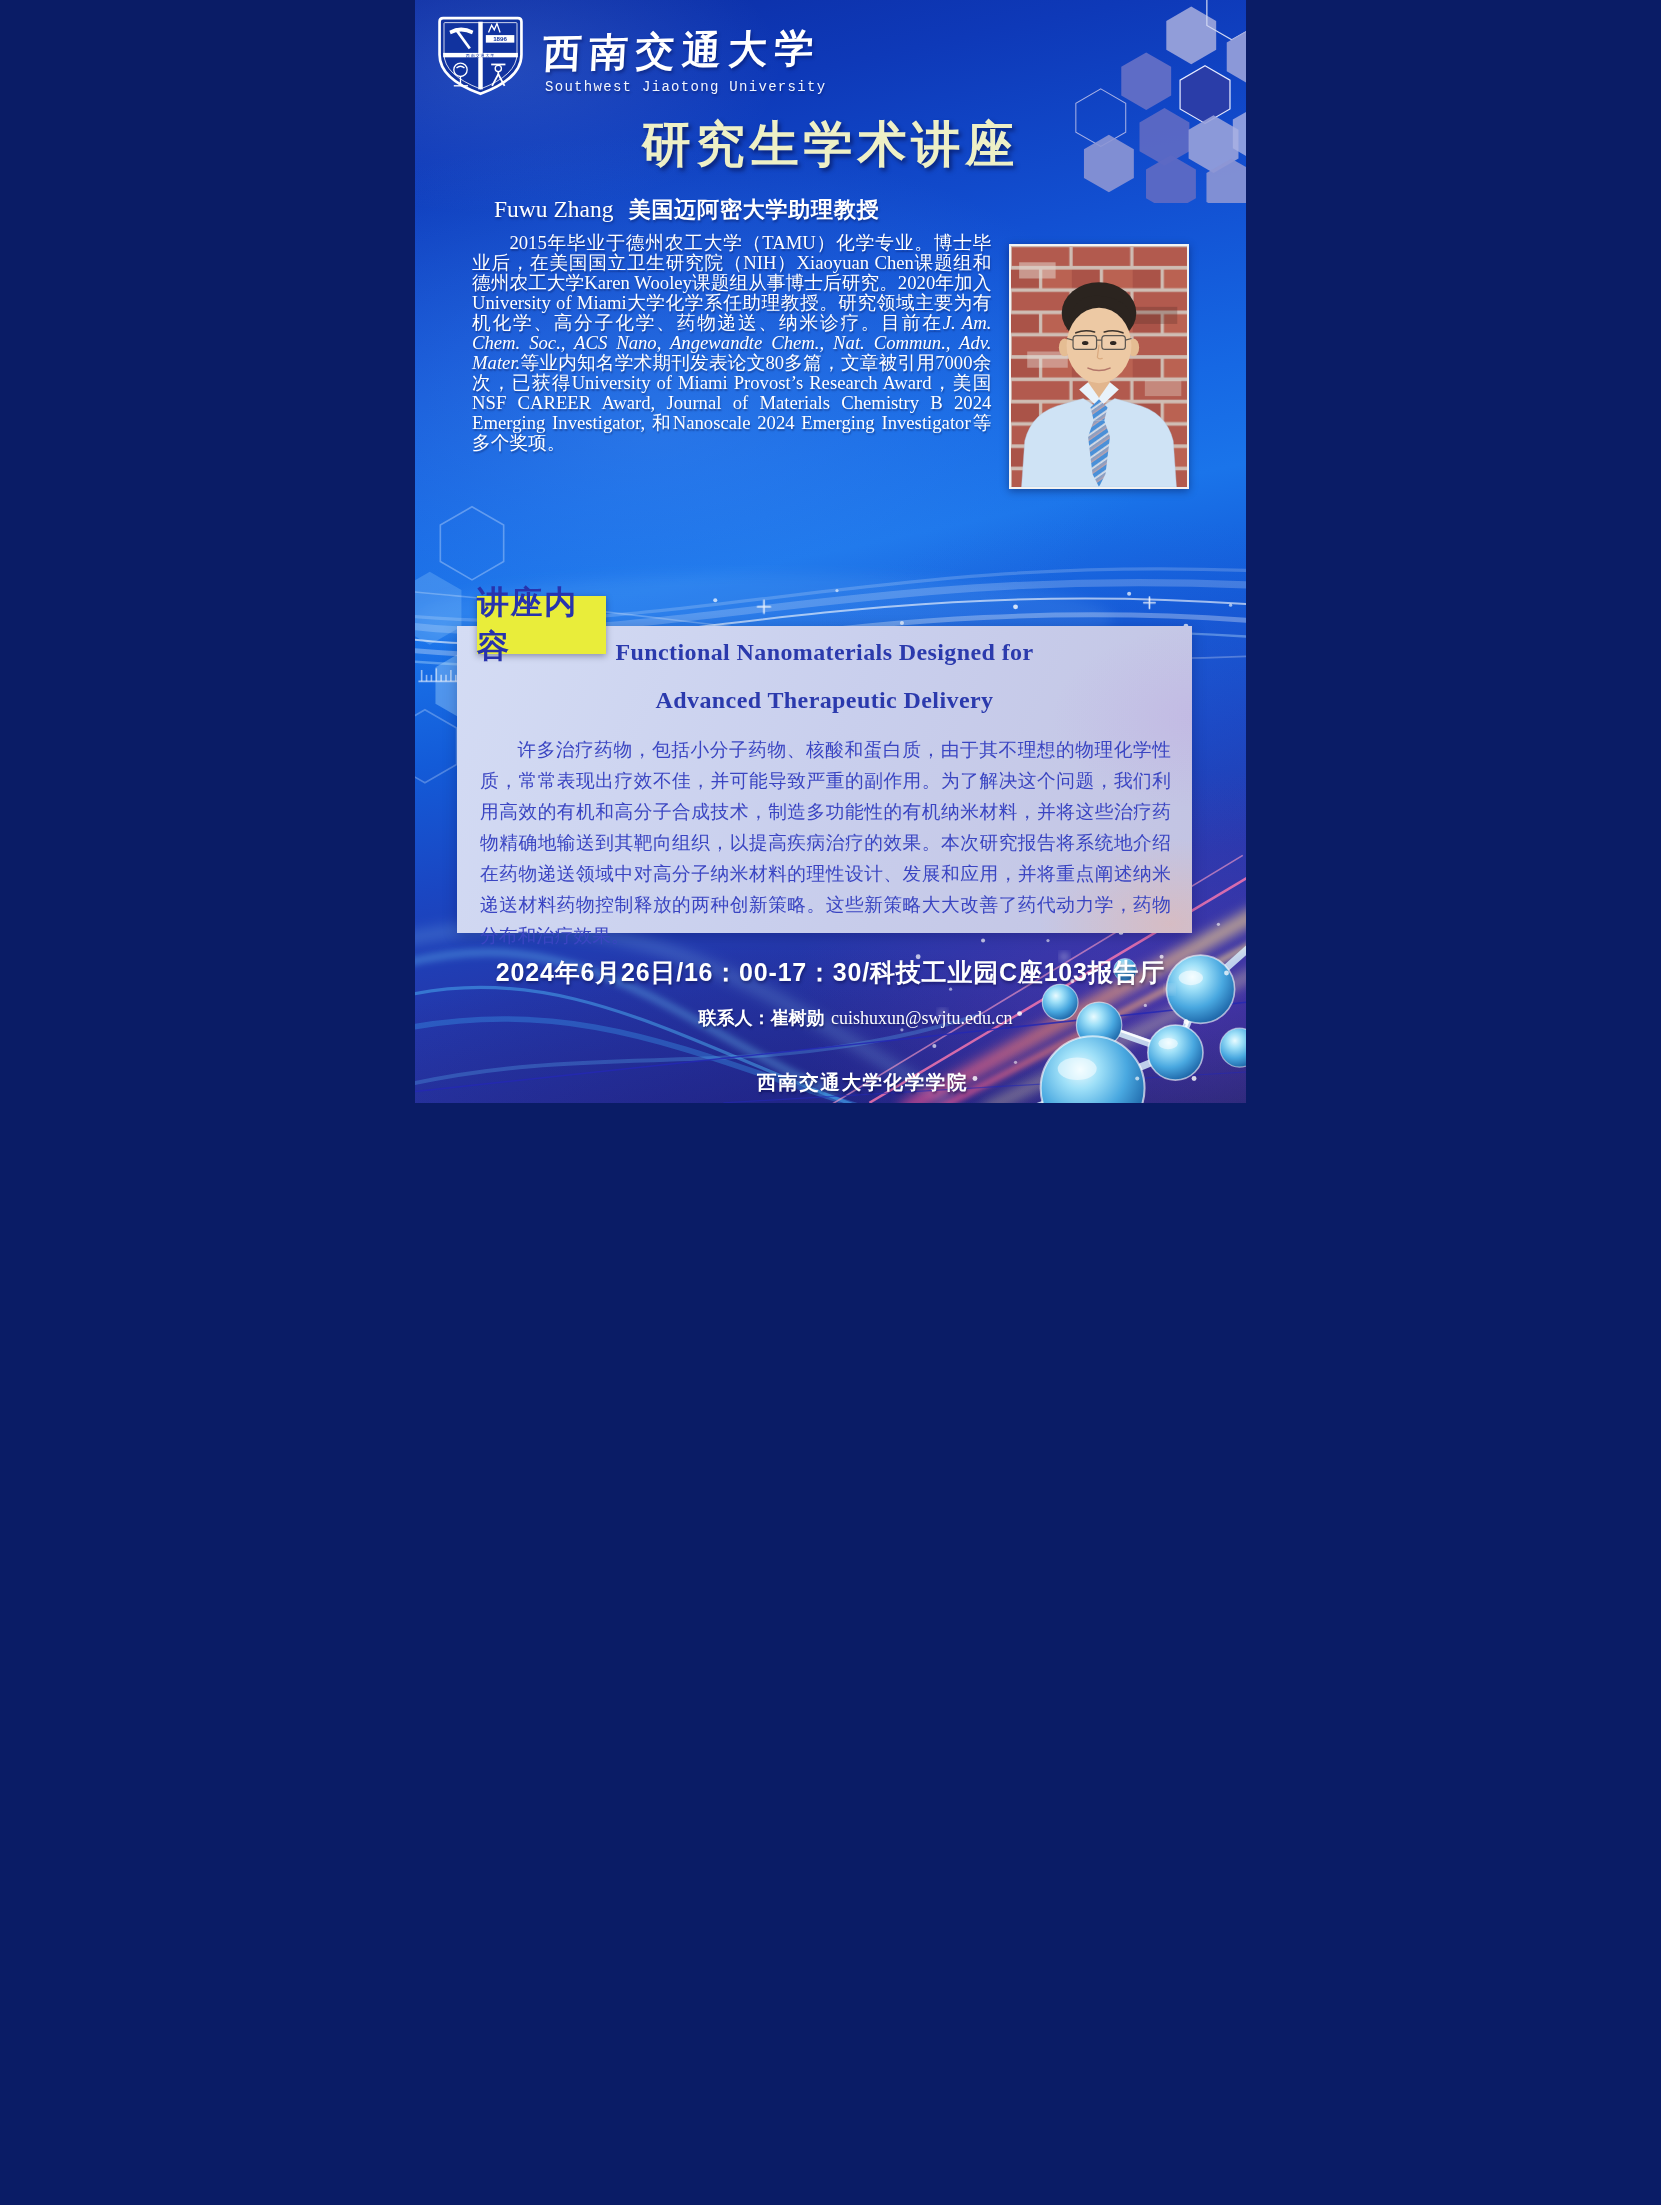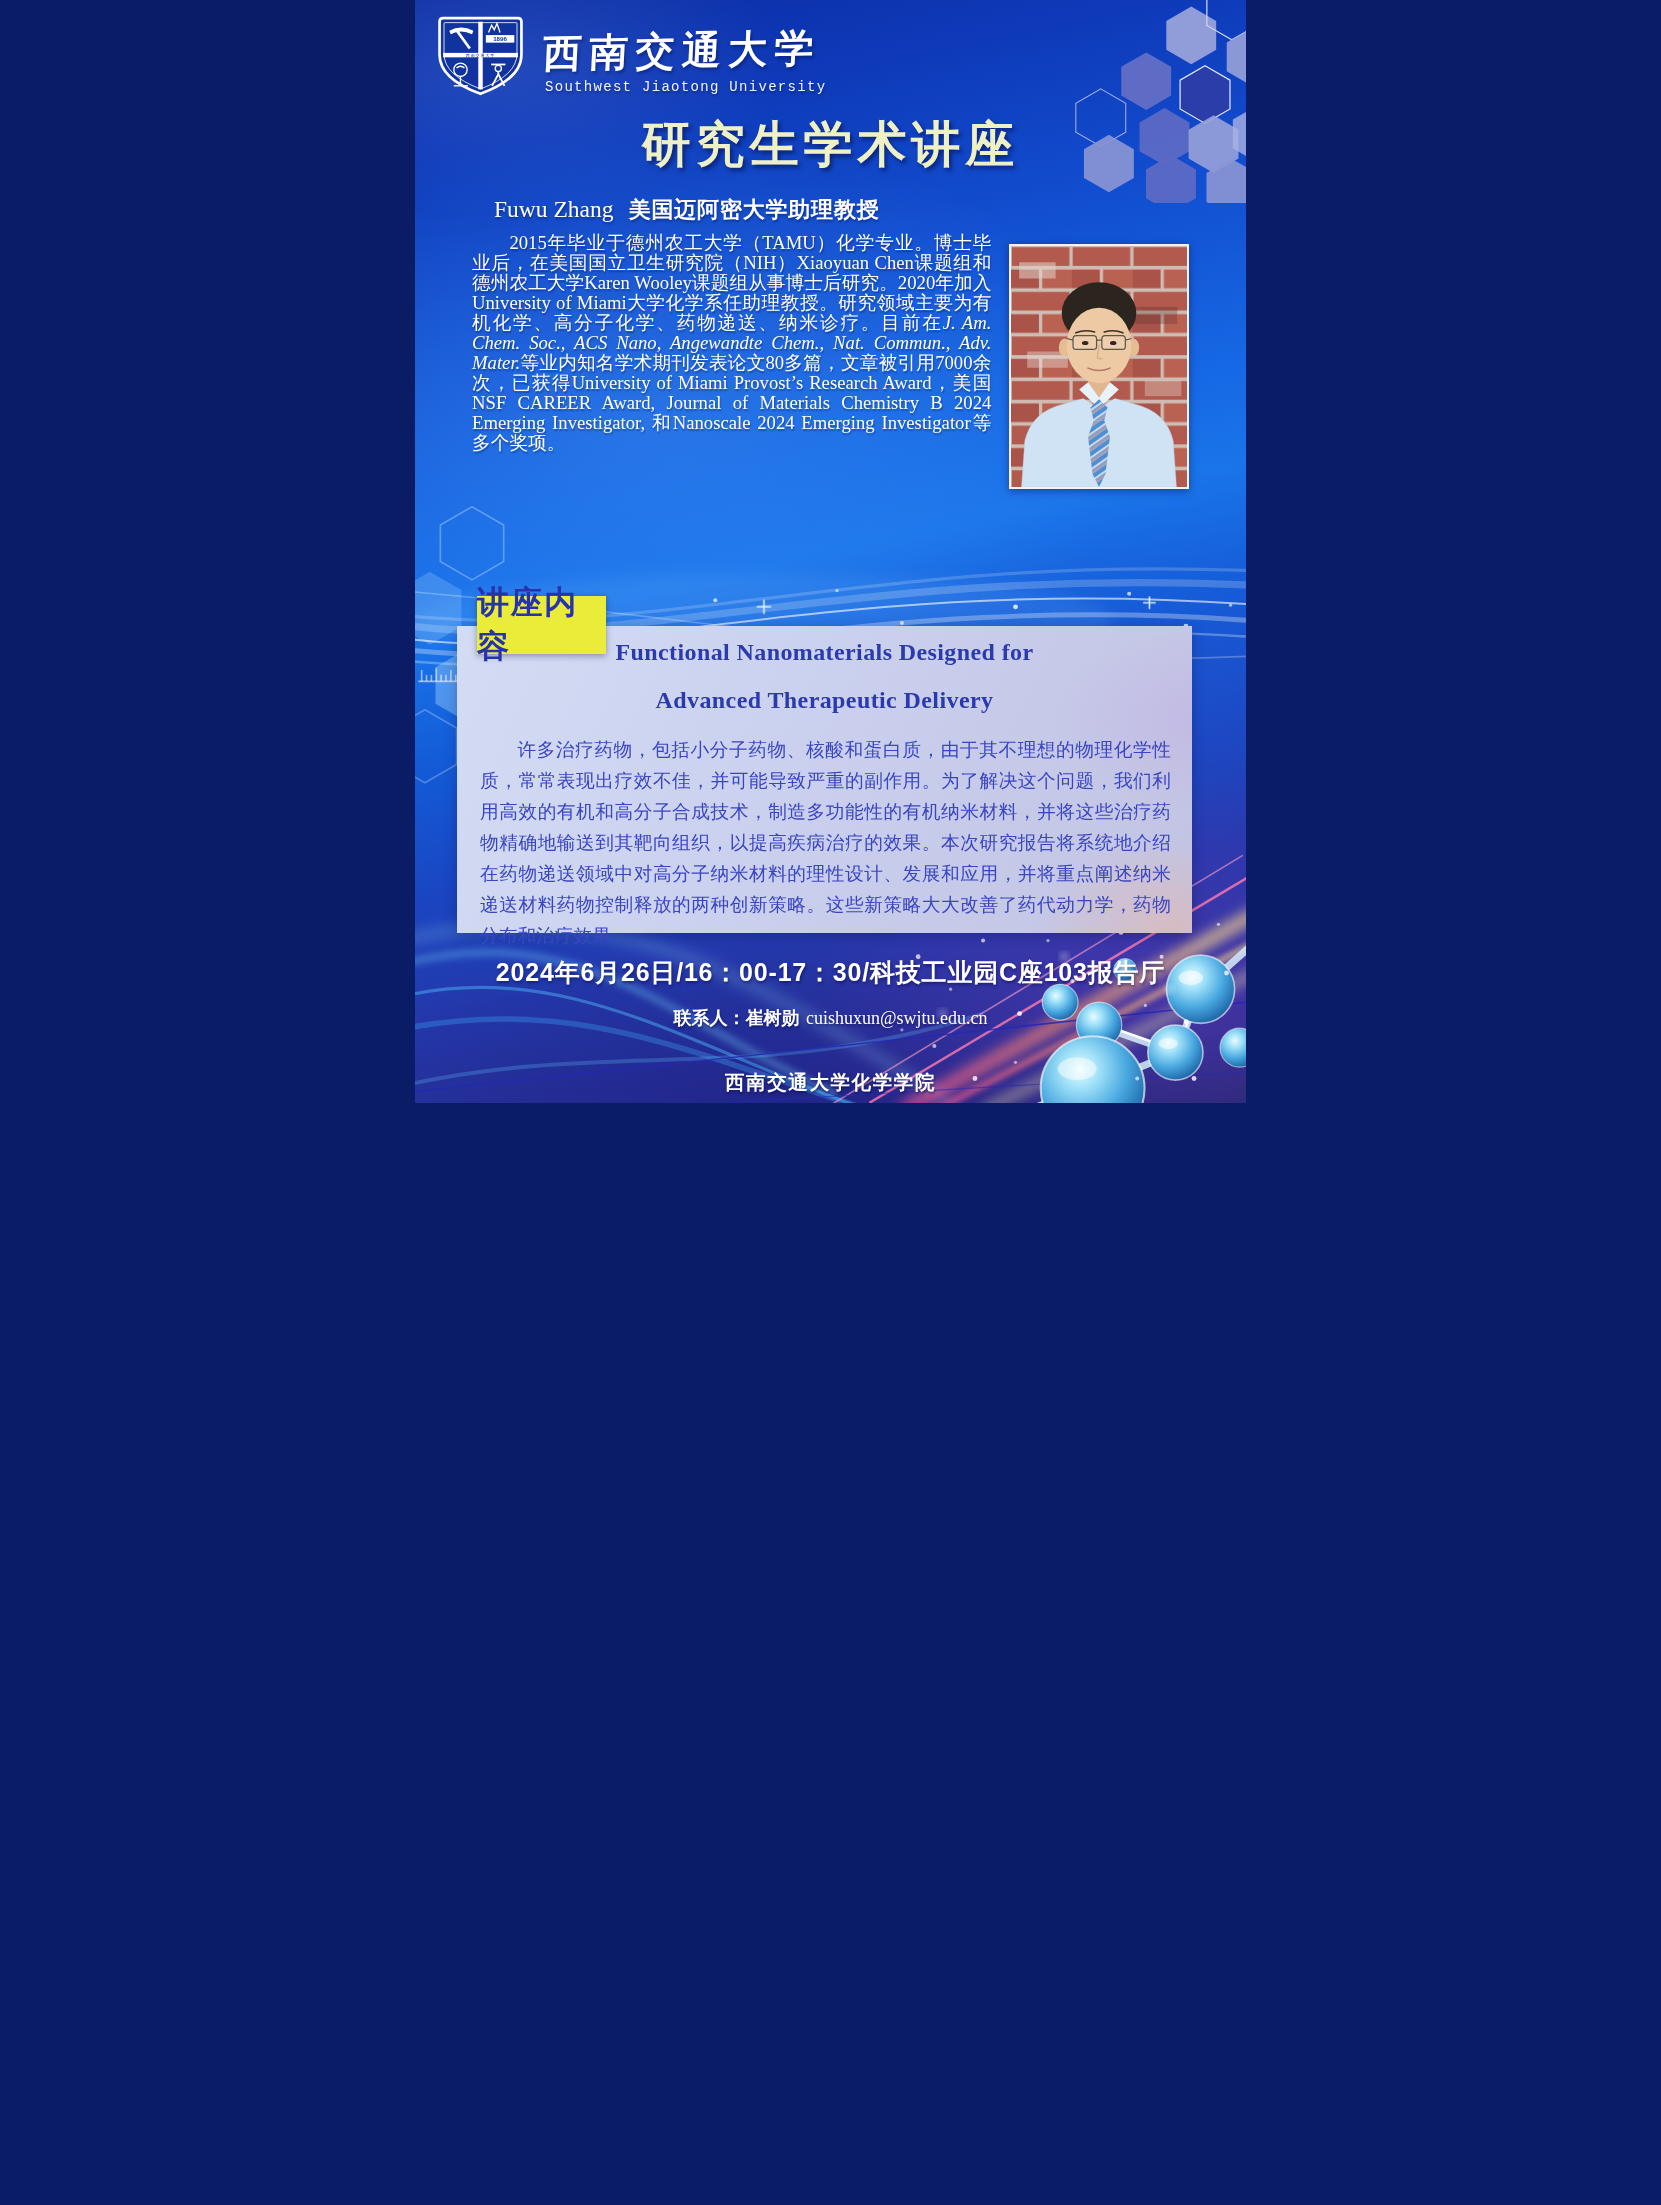--- a/index.html
+++ b/index.html
@@ -55,28 +55,28 @@
     color:#2b3aad;font-size:24px;letter-spacing:0.4px;}
   .lec-title.l1{margin-top:13px;}
   .lec-title.l2{margin-top:21px;}
   .abstract{margin:20px 21px 0 23px;font-family:"Liberation Sans",sans-serif;font-size:18.7px;
     line-height:31px;color:#3a45c2;text-align:justify;text-indent:2em;font-weight:500;}
 
   .date-line{position:absolute;left:0;top:956px;width:100%;text-align:center;z-index:6;color:#fff;
     font-family:"Liberation Sans",sans-serif;font-weight:700;font-size:25px;letter-spacing:0.8px;
     text-shadow:0.8px 1.6px 3.2px rgba(0,0,50,.45);}
   .contact1{position:absolute;left:0;top:1006px;width:100%;text-align:center;z-index:6;color:#fff;
-    font-size:18px;text-shadow:0.8px 1.6px 2.4px rgba(0,0,50,.45);}
+    font-size:18px;text-shadow:0.8px 1.6px 2.4px rgba(0,0,50,.45);padding-left:25px;}
   .contact2{position:absolute;left:0;top:1035px;width:100%;text-align:center;z-index:6;color:#fff;
     font-size:18px;transform:translateX(54px);text-shadow:0.8px 1.6px 2.4px rgba(0,0,50,.45);}
   .contact1 .lab,.contact1 .nm,.contact2 .nm{font-family:"Liberation Sans",sans-serif;font-weight:600;}
   .contact1 .em,.contact2 .em{font-family:"Liberation Serif",serif;margin-left:6.5px;}
   .host-line{position:absolute;left:0;top:1069px;width:100%;text-align:center;z-index:6;color:#fff;
     font-family:"Liberation Sans",sans-serif;font-weight:600;font-size:19.5px;letter-spacing:1.6px;
-    text-shadow:0.8px 1.6px 2.4px rgba(0,0,50,.45);}
+    text-shadow:0.8px 1.6px 2.4px rgba(0,0,50,.45);padding-left:32px;}
 </style>
 </head>
 <body>
 
 <div class="poster">
 
   <svg class="decor z2" style="left:629px;top:0;width:202px;height:203px;" viewBox="0 0 498 500">
     <polygon points="363,16 424.5,51.5 424.5,122.5 363,158 301.5,122.5 301.5,51.5" fill="#99a2da" fill-opacity=".95"></polygon>
     <polygon points="463,-44 524.5,-8.5 524.5,62.5 463,98 401.5,62.5 401.5,-8.5" fill="none" stroke="#d0d6f2" stroke-width="3"></polygon>
     <polygon points="512,69 573.5,104.5 573.5,175.5 512,211 450.5,175.5 450.5,104.5" fill="#99a2da" fill-opacity=".9"></polygon>

